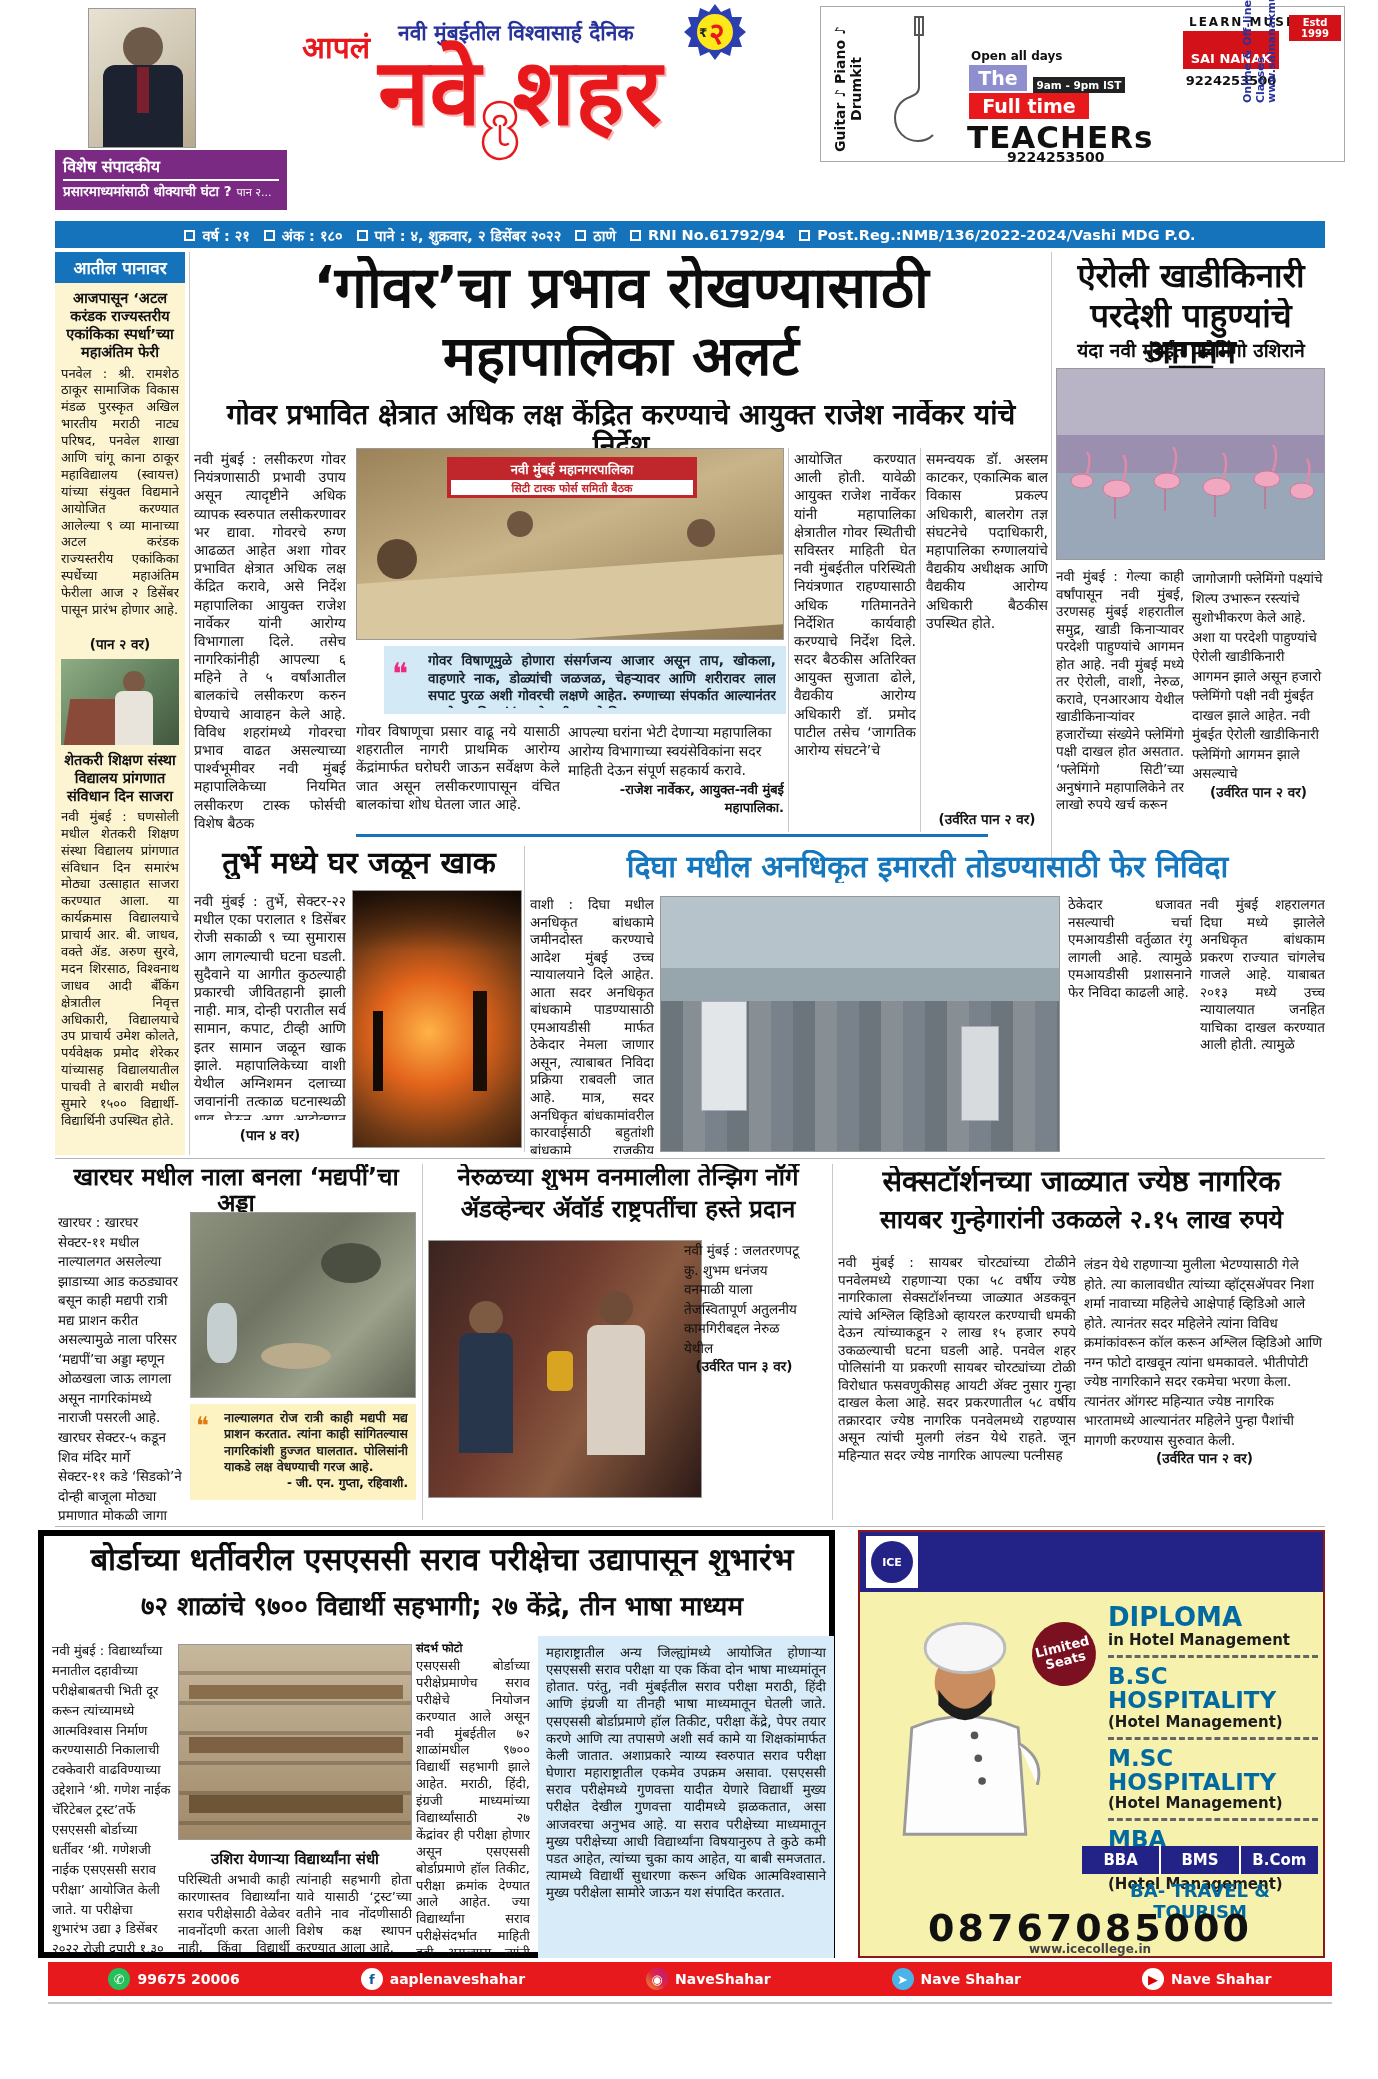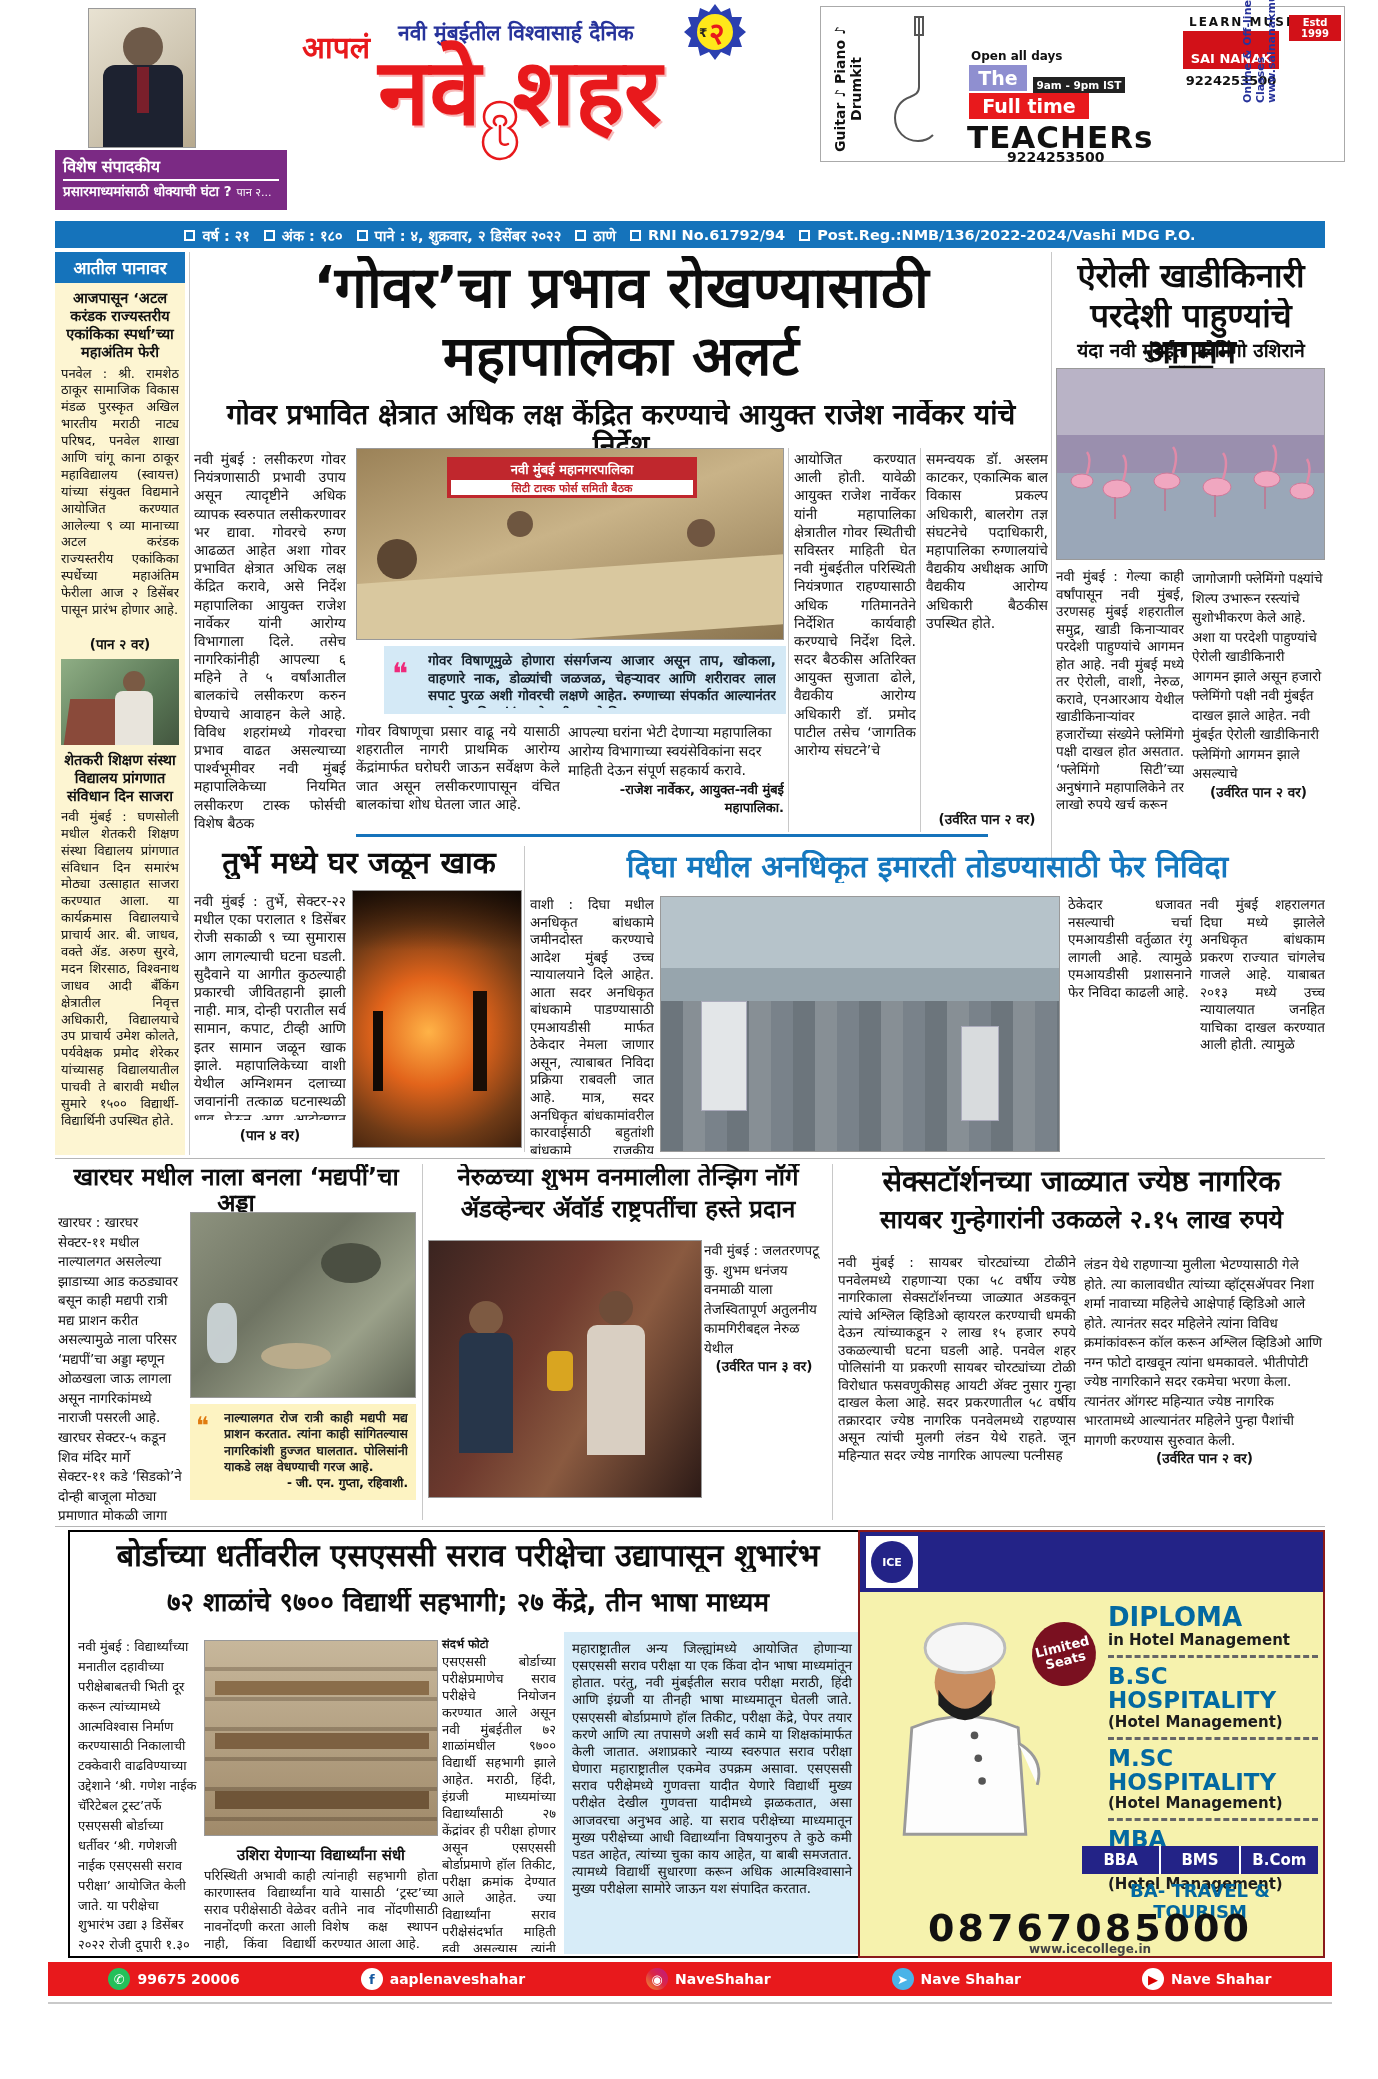--- a/index.html
+++ b/index.html
@@ -230,37 +230,37 @@
   <div class="vr" style="left:422px;top:1164px;height:356px"></div>
   <div class="headline" style="position:absolute;left:428px;top:1164px;width:400px;font-size:24px">नेरुळच्या शुभम वनमालीला तेन्झिग नॉर्गे</div>
   <div class="headline" style="position:absolute;left:428px;top:1196px;width:400px;font-size:24px">ॲडव्हेन्चर ॲवॉर्ड राष्ट्रपतींचा हस्ते प्रदान</div>
   <div class="photo" style="left:428px;top:1240px;width:274px;height:258px;background:linear-gradient(120deg,#3a2420,#6e3a2e 40%,#8a5a40 62%,#2c1a16);border:1px solid #999">
     <div class="abs" style="left:40px;top:60px;width:34px;height:34px;border-radius:50%;background:#7d5a42"></div>
     <div class="abs" style="left:30px;top:92px;width:54px;height:120px;background:#27364a;border-radius:10px 10px 0 0"></div>
     <div class="abs" style="left:170px;top:50px;width:34px;height:34px;border-radius:50%;background:#6e4c38"></div>
     <div class="abs" style="left:158px;top:84px;width:58px;height:130px;background:#d9cfc2;border-radius:10px 10px 0 0"></div>
     <div class="abs" style="left:118px;top:110px;width:26px;height:40px;background:#d9a520;border-radius:6px"></div>
   </div>
-  <div class="abs" style="left:704px;top:1240px;width:120px;height:260px;overflow:hidden">
+  <div class="abs" style="left:684px;top:1240px;width:120px;height:260px;overflow:hidden">
     <span class="jt" style="font-size:13.5px">नवी मुंबई : जलतरणपटू कु. शुभम धनंजय वनमाळी याला तेजस्वितापूर्ण अतुलनीय कामगिरीबद्दल नेरुळ येथील</span>
     <div class="ref">(उर्वरित पान ३ वर)</div>
   </div>
 
   <div class="vr" style="left:832px;top:1164px;height:356px"></div>
   <div class="headline" style="position:absolute;left:838px;top:1166px;width:487px;font-size:29px">सेक्सटॉर्शनच्या जाळ्यात ज्येष्ठ नागरिक</div>
   <div class="headline" style="position:absolute;left:838px;top:1206px;width:487px;font-size:25px">सायबर गुन्हेगारांनी उकळले २.१५ लाख रुपये</div>
   <div class="abs jt" style="left:838px;top:1254px;width:238px;height:266px;font-size:13.5px">नवी मुंबई : सायबर चोरट्यांच्या टोळीने पनवेलमध्ये राहणाऱ्या एका ५८ वर्षीय ज्येष्ठ नागरिकाला सेक्सटॉर्शनच्या जाळ्यात अडकवून त्यांचे अश्लिल व्हिडिओ व्हायरल करण्याची धमकी देऊन त्यांच्याकडून २ लाख १५ हजार रुपये उकळल्याची घटना घडली आहे. पनवेल शहर पोलिसांनी या प्रकरणी सायबर चोरट्यांच्या टोळी विरोधात फसवणुकीसह आयटी ॲक्ट नुसार गुन्हा दाखल केला आहे. सदर प्रकरणातील ५८ वर्षीय तक्रारदार ज्येष्ठ नागरिक पनवेलमध्ये राहण्यास असून त्यांची मुलगी लंडन येथे राहते. जून महिन्यात सदर ज्येष्ठ नागरिक आपल्या पत्नीसह</div>
   <div class="abs" style="left:1084px;top:1254px;width:241px;height:266px;overflow:hidden">
     <span class="jt" style="font-size:13.5px">लंडन येथे राहणाऱ्या मुलीला भेटण्यासाठी गेले होते. त्या कालावधीत त्यांच्या व्हॉट्सॲपवर निशा शर्मा नावाच्या महिलेचे आक्षेपार्ह व्हिडिओ आले होते. त्यानंतर सदर महिलेने त्यांना विविध क्रमांकांवरून कॉल करून अश्लिल व्हिडिओ आणि नग्न फोटो दाखवून त्यांना धमकावले. भीतीपोटी ज्येष्ठ नागरिकाने सदर रकमेचा भरणा केला. त्यानंतर ऑगस्ट महिन्यात ज्येष्ठ नागरिक भारतामध्ये आल्यानंतर महिलेने पुन्हा पैशांची मागणी करण्यास सुरुवात केली.</span>
     <div class="ref">(उर्वरित पान २ वर)</div>
   </div>
 
   <div class="hr" style="left:55px;top:1526px;width:1270px"></div>
 
-  <div class="abs" style="left:68px;top:1530px;width:797px;height:428px;border:2px solid #000000">
+  <div class="abs" style="left:38px;top:1530px;width:797px;height:428px;border:6px solid #000000">
     <div class="headline" style="position:absolute;left:4px;top:6px;width:788px;font-size:31px">बोर्डाच्या धर्तीवरील एसएससी सराव परीक्षेचा उद्यापासून शुभारंभ</div>
     <div class="headline" style="position:absolute;left:4px;top:56px;width:788px;font-size:26px">७२ शाळांचे ९७०० विद्यार्थी सहभागी; २७ केंद्रे, तीन भाषा माध्यम</div>
     <div class="abs" style="left:8px;top:104px;width:120px;height:316px;overflow:hidden">
       <span class="jt" style="font-size:13px">नवी मुंबई : विद्यार्थ्यांच्या मनातील दहावीच्या परीक्षेबाबतची भिती दूर करून त्यांच्यामध्ये आत्मविश्वास निर्माण करण्यासाठी निकालाची टक्केवारी वाढविण्याच्या उद्देशाने ‘श्री. गणेश नाईक चॅरिटेबल ट्रस्ट’तर्फे एसएससी बोर्डाच्या धर्तीवर ‘श्री. गणेशजी नाईक एसएससी सराव परीक्षा’ आयोजित केली जाते. या परीक्षेचा शुभारंभ उद्या ३ डिसेंबर २०२२ रोजी दुपारी १.३० वाजता नेरुळ, सेक्टर-४ मधील रायन इंटरनॅशनल स्कूलच्या सेंटर कॉलेज ऑडिटोरियम येथे होणार आहे. दरवर्षी १० ते १५ लाख</span>
       
     </div>
     <div class="photo" style="left:134px;top:108px;width:234px;height:196px;background:linear-gradient(#c7b79b,#a08a6a),repeating-linear-gradient(180deg,transparent 0 26px,rgba(60,40,20,.25) 26px 30px);background-blend-mode:multiply;border:1px solid #999">
       <div class="abs" style="left:10px;top:40px;width:214px;height:14px;background:#8a6d4a"></div>
       <div class="abs" style="left:10px;top:92px;width:214px;height:16px;background:#7d6142"></div>
       <div class="abs" style="left:10px;top:150px;width:214px;height:18px;background:#6f5538"></div>

